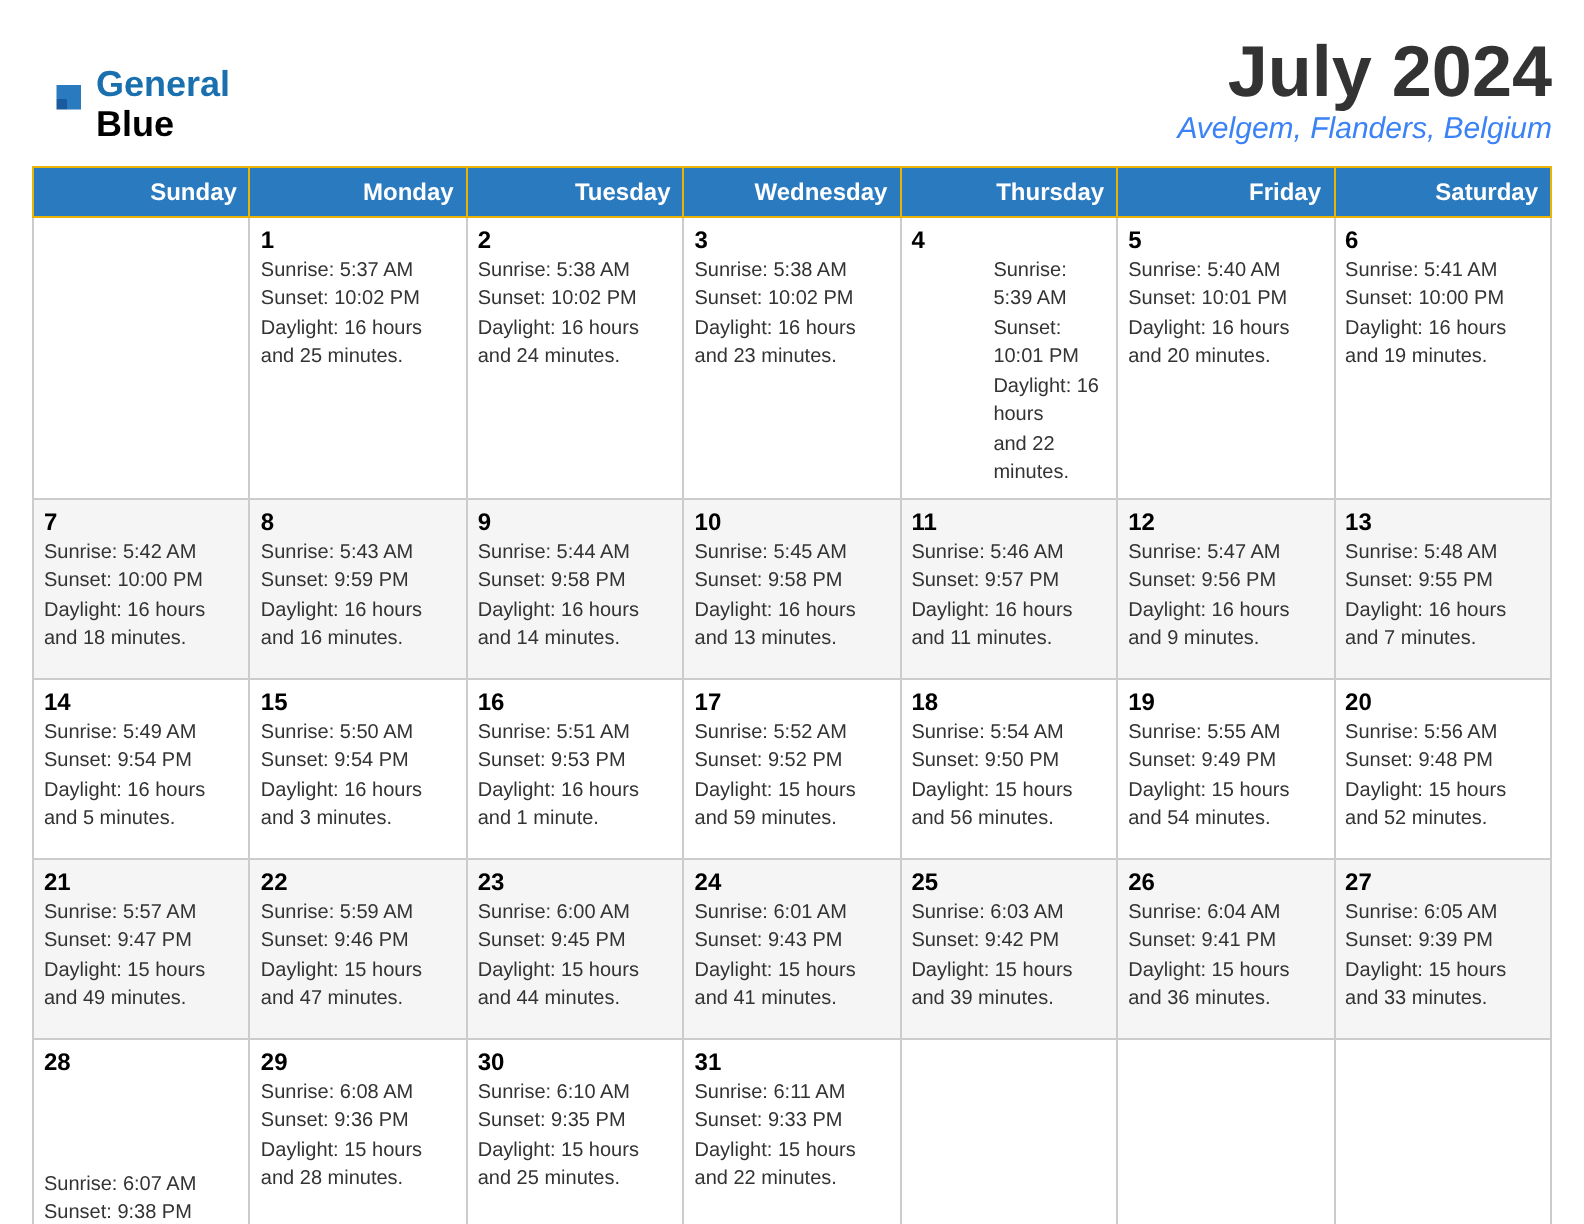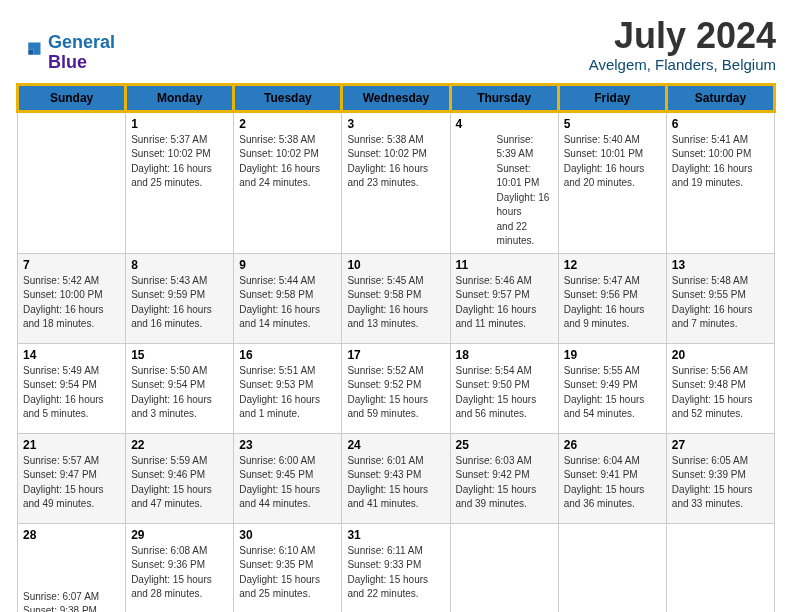--- a/index.html
+++ b/index.html
@@ -38,34 +38,35 @@
       text-align: right;
     }
     .month-title {
       font-size: 36px;
       font-weight: bold;
       color: #333;
       line-height: 1.1;
     }
     .location-title {
       font-size: 15px;
-      color: #0c4a6e;
+      color: #3b82f6;
+      font-style: italic;
     }
     table {
       width: 100%;
       border-collapse: collapse;
       font-size: 10.5px;
     }
     thead tr th {
       background-color: #2a7abf;
-      color: #000000;
-      text-align: center;
+      color: #ffffff;
+      text-align: right;
       padding: 5px 6px;
       font-size: 12px;
-      border: 3px solid #eab308;
+      border: 1px solid #eab308;
     }
     tbody tr td {
       border: 1px solid #ccc;
       vertical-align: top;
       padding: 4px 5px;
       height: 90px;
       width: 107px;
       background: #fff;
     }
     tbody tr:nth-child(even) td {
@@ -91,21 +92,21 @@
 
 <div class="header">
   <div class="logo">
     <svg class="logo-icon" viewBox="0 0 32 32" xmlns="http://www.w3.org/2000/svg">
       <polygon points="14,4 28,4 28,18 20,18 20,12 14,12" fill="#2a7abf"></polygon>
       <polygon points="14,12 20,12 20,18 14,18" fill="#1a5a9f"></polygon>
     </svg>
     <div>
       <div class="logo-text">
         <span>General</span><br>
-        <span style="color:#4c1d95">Blue</span>
+        <span style="color:#000000">Blue</span>
       </div>
     </div>
   </div>
   <div class="title-block">
     <div class="month-title">July 2024</div>
     <div class="location-title">Avelgem, Flanders, Belgium</div>
   </div>
 </div>
 
 <table>

